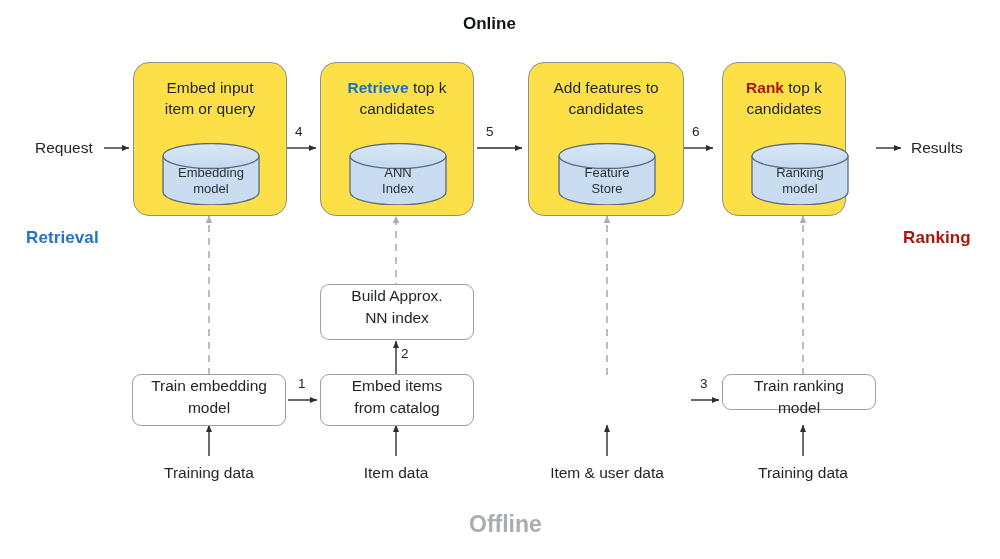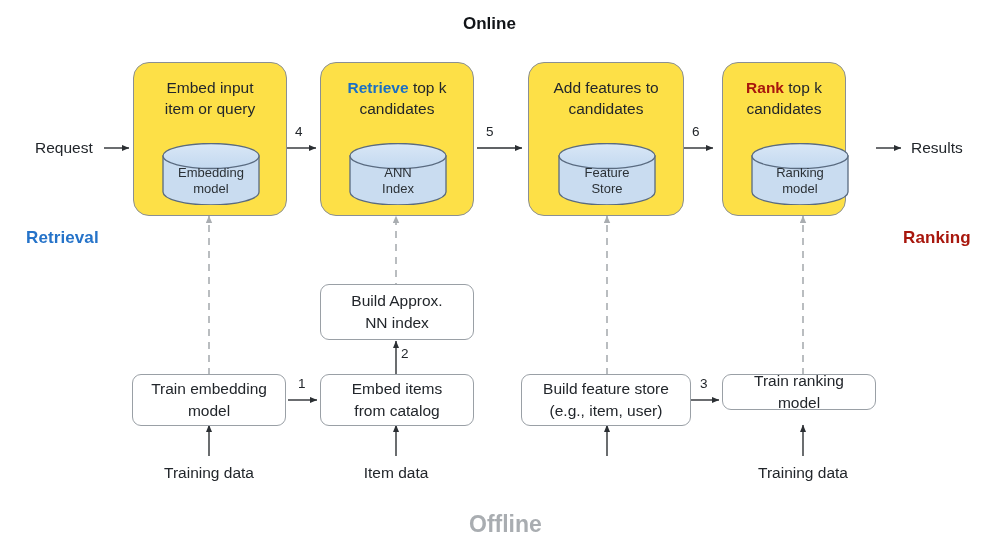--- a/index.html
+++ b/index.html
@@ -57,21 +57,20 @@
     color:#2b3136;
   }
   
   .obox{
     position:absolute;
     box-sizing:border-box;
     border:1.2px solid #9aa0a6;
     border-radius:9px;
     background:#ffffff;
     display:flex;
-    align-items:center;
     justify-content:center;
   }
   .obox span{
     display:block;
     text-align:center;
     font-size:15.5px;
     line-height:22px;
     color:#22262b;
   }
   
@@ -271,27 +270,24 @@
   <div class="obox" style="left:132px;top:374px;width:154px;height:52px;">
     <span style="white-space:pre-line;">Train embedding
 model</span>
   </div>
 
   <div class="obox" style="left:320px;top:374px;width:154px;height:52px;">
     <span style="white-space:pre-line;">Embed items
 from catalog</span>
   </div>
 
-  <div class="obox" style="left:521px;top:374px;width:170px;height:52px;">
-    <span style="white-space:pre-line;">Build feature store
-(e.g., item, user)</span>
-  </div>
 
   <div class="obox" style="left:722px;top:374px;width:154px;height:36px;">
     <span style="white-space:pre-line;">Train ranking
 model</span>
   </div>
 
   <div class="src" style="left:139px;top:464px;width:140px;">Training data</div>
   <div class="src" style="left:336px;top:464px;width:120px;">Item data</div>
+  <div class="src" style="left:527px;top:464px;width:160px;">Item &amp; user data</div>
   <div class="src" style="left:733px;top:464px;width:140px;">Training data</div>
 
 </div>
 
 </body></html>

